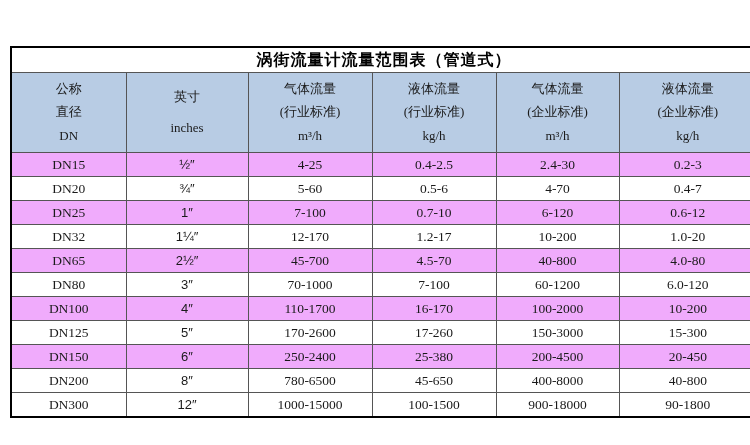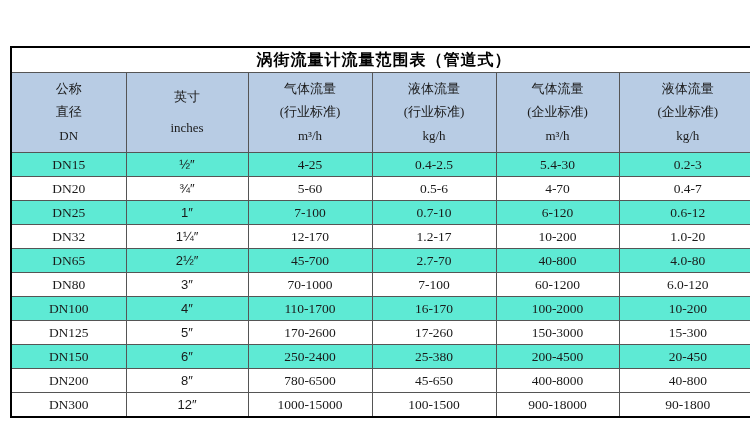--- a/index.html
+++ b/index.html
@@ -51,21 +51,21 @@
     flex-direction: column;
     justify-content: space-evenly;
     height: 79px;
   }
   .hline { line-height: 1.1; }
   tbody td {
     height: 23px;
     font-size: 13.5px;
     background: #ffffff;
   }
-  tbody tr.shade td { background: #5eead4; }
+  tbody tr.shade td { background: #f0abfc; }
   td.cell-inches {
     font-family: "Liberation Sans", "DejaVu Sans", sans-serif;
     font-size: 13px;
   }
 </style>
 </head>
 <body>
 
 <div class="page">
   <table class="flow-table">
@@ -124,21 +124,21 @@
             </div>
           </th>
         </tr>
     </thead>
     <tbody>
   <tr class="shade">
     <td class="cell-dn">DN15</td>
     <td class="cell-inches">½″</td>
     <td class="cell-gas-industry">4-25</td>
     <td class="cell-liquid-industry">0.4-2.5</td>
-    <td class="cell-gas-enterprise">5.4-30</td>
+    <td class="cell-gas-enterprise">2.4-30</td>
     <td class="cell-liquid-enterprise">0.2-3</td>
   </tr>
 
   <tr>
     <td class="cell-dn">DN20</td>
     <td class="cell-inches">¾″</td>
     <td class="cell-gas-industry">5-60</td>
     <td class="cell-liquid-industry">0.5-6</td>
     <td class="cell-gas-enterprise">4-70</td>
     <td class="cell-liquid-enterprise">0.4-7</td>
@@ -161,21 +161,21 @@
     <td class="cell-gas-enterprise">10-200</td>
     <td class="cell-liquid-enterprise">1.0-20</td>
   </tr>
 
 
 
   <tr class="shade">
     <td class="cell-dn">DN65</td>
     <td class="cell-inches">2½″</td>
     <td class="cell-gas-industry">45-700</td>
-    <td class="cell-liquid-industry">2.7-70</td>
+    <td class="cell-liquid-industry">4.5-70</td>
     <td class="cell-gas-enterprise">40-800</td>
     <td class="cell-liquid-enterprise">4.0-80</td>
   </tr>
 
   <tr>
     <td class="cell-dn">DN80</td>
     <td class="cell-inches">3″</td>
     <td class="cell-gas-industry">70-1000</td>
     <td class="cell-liquid-industry">7-100</td>
     <td class="cell-gas-enterprise">60-1200</td>

